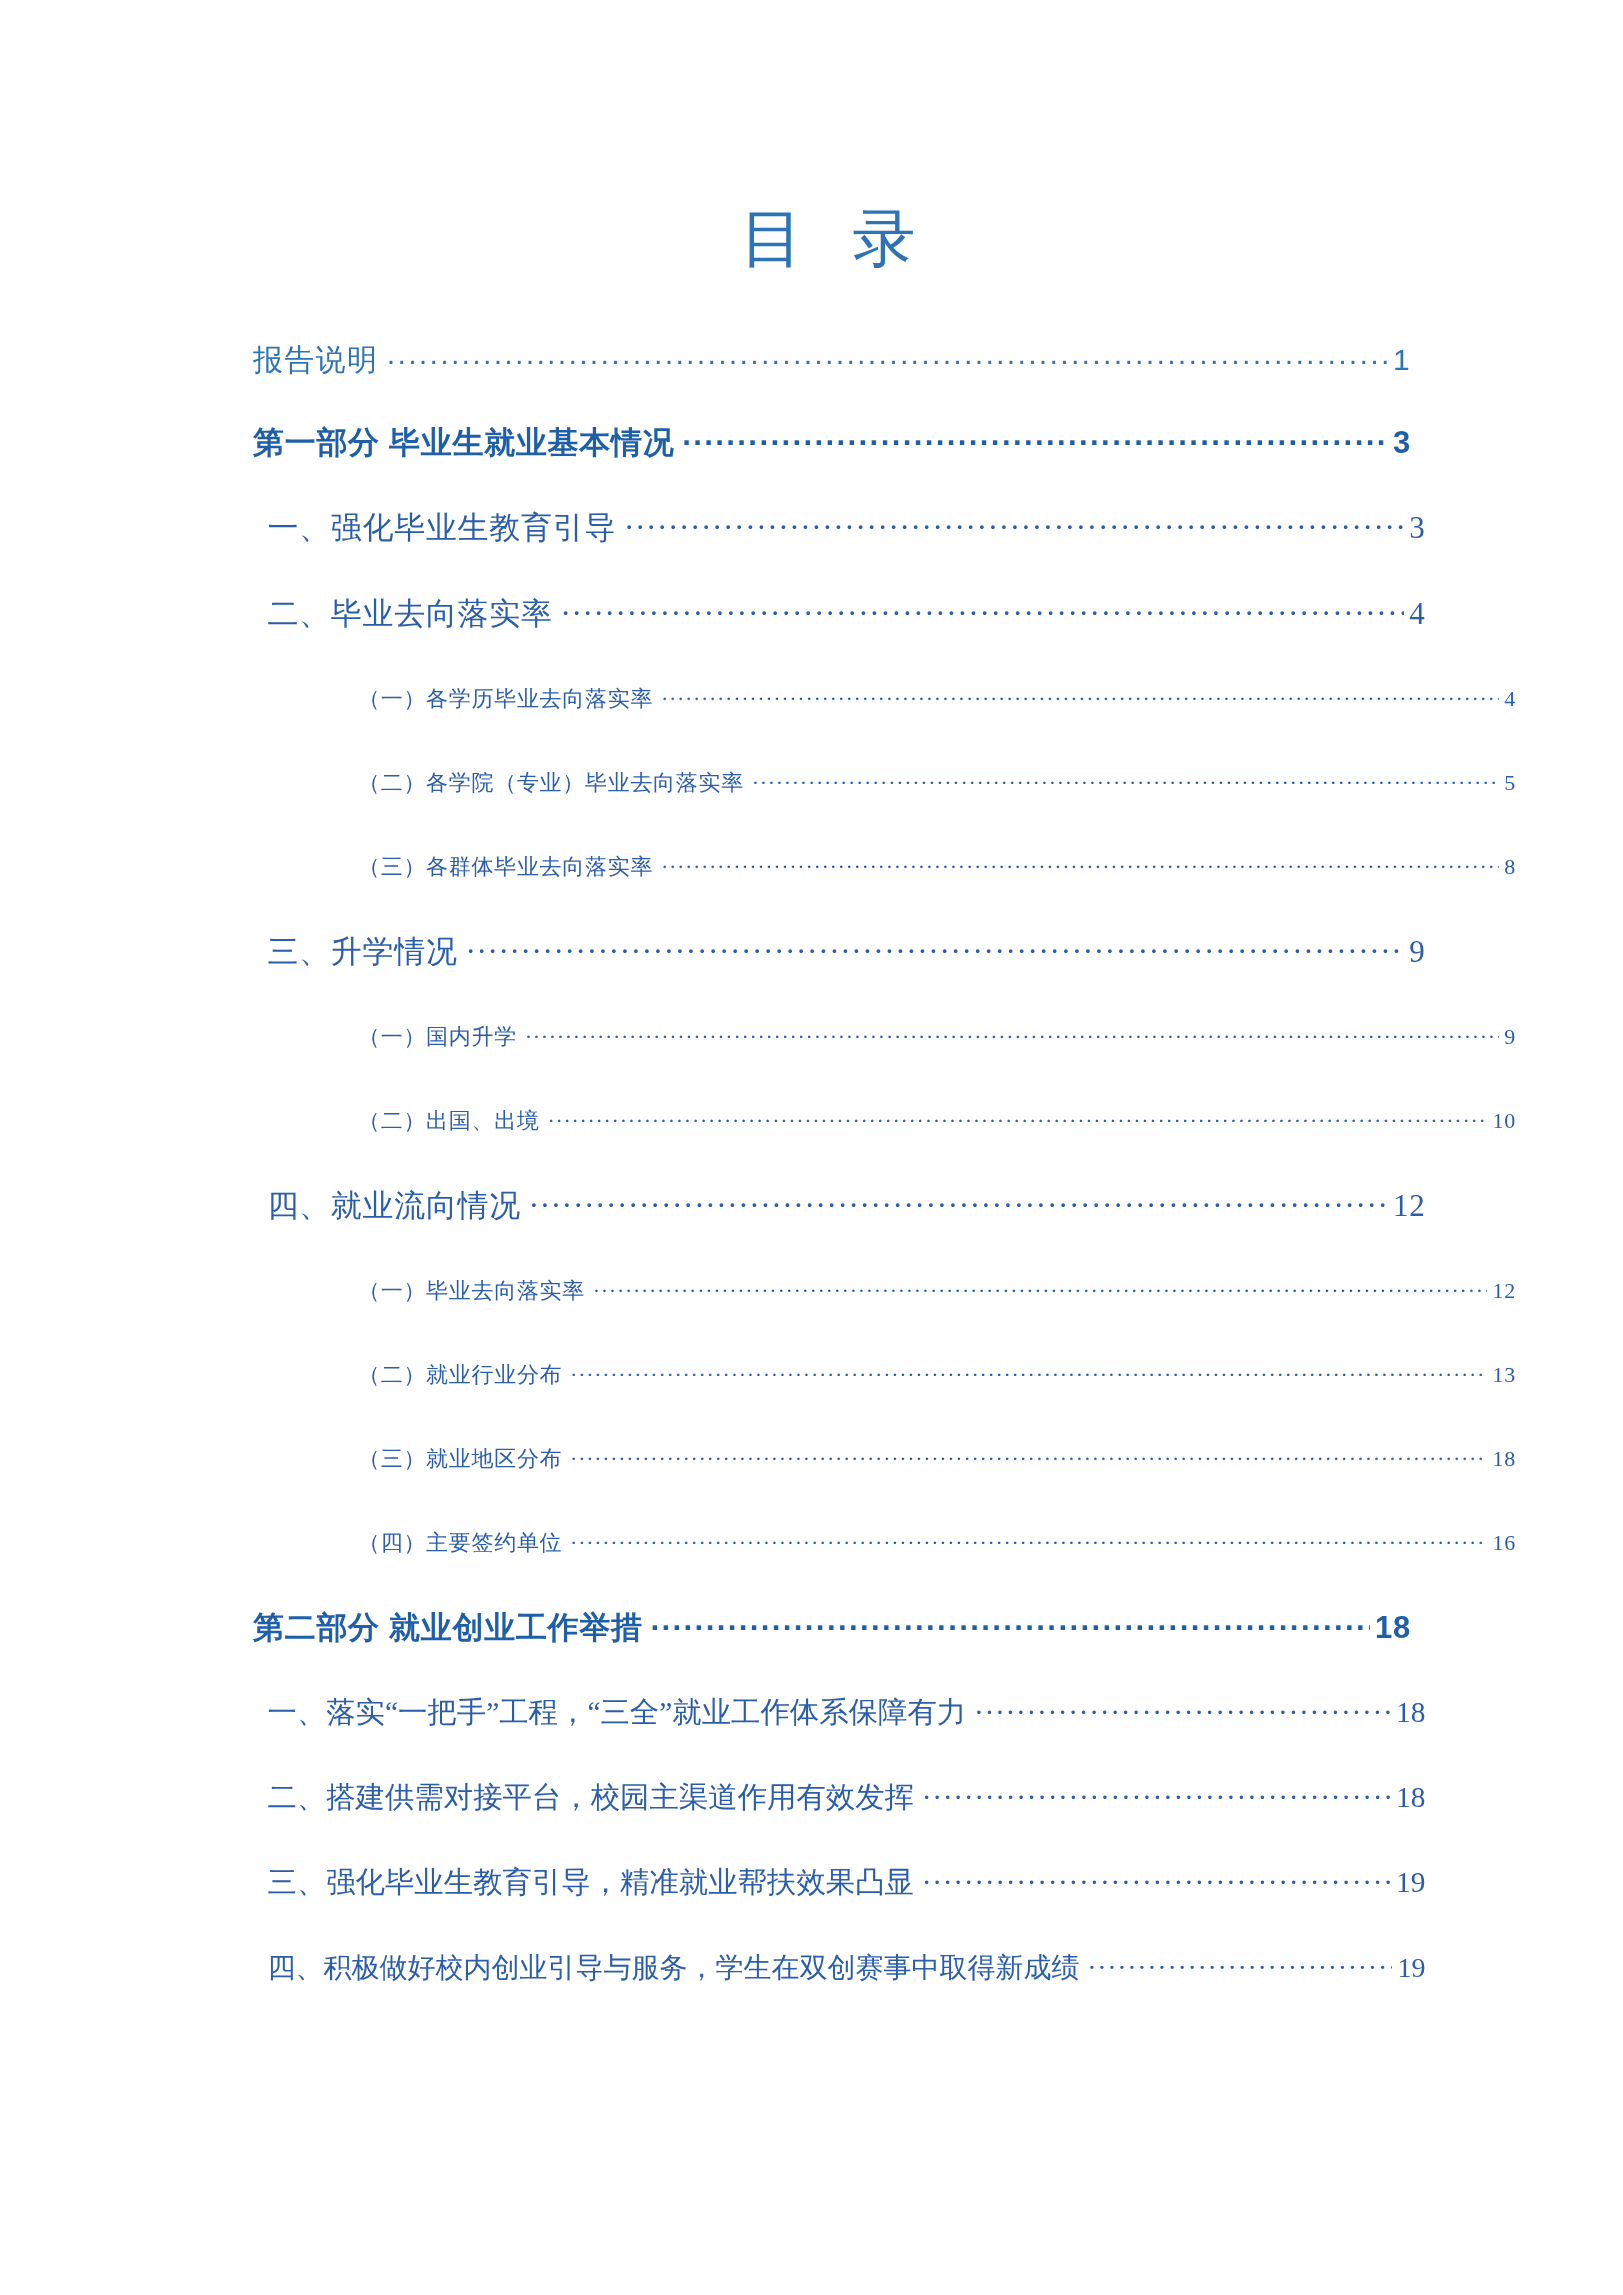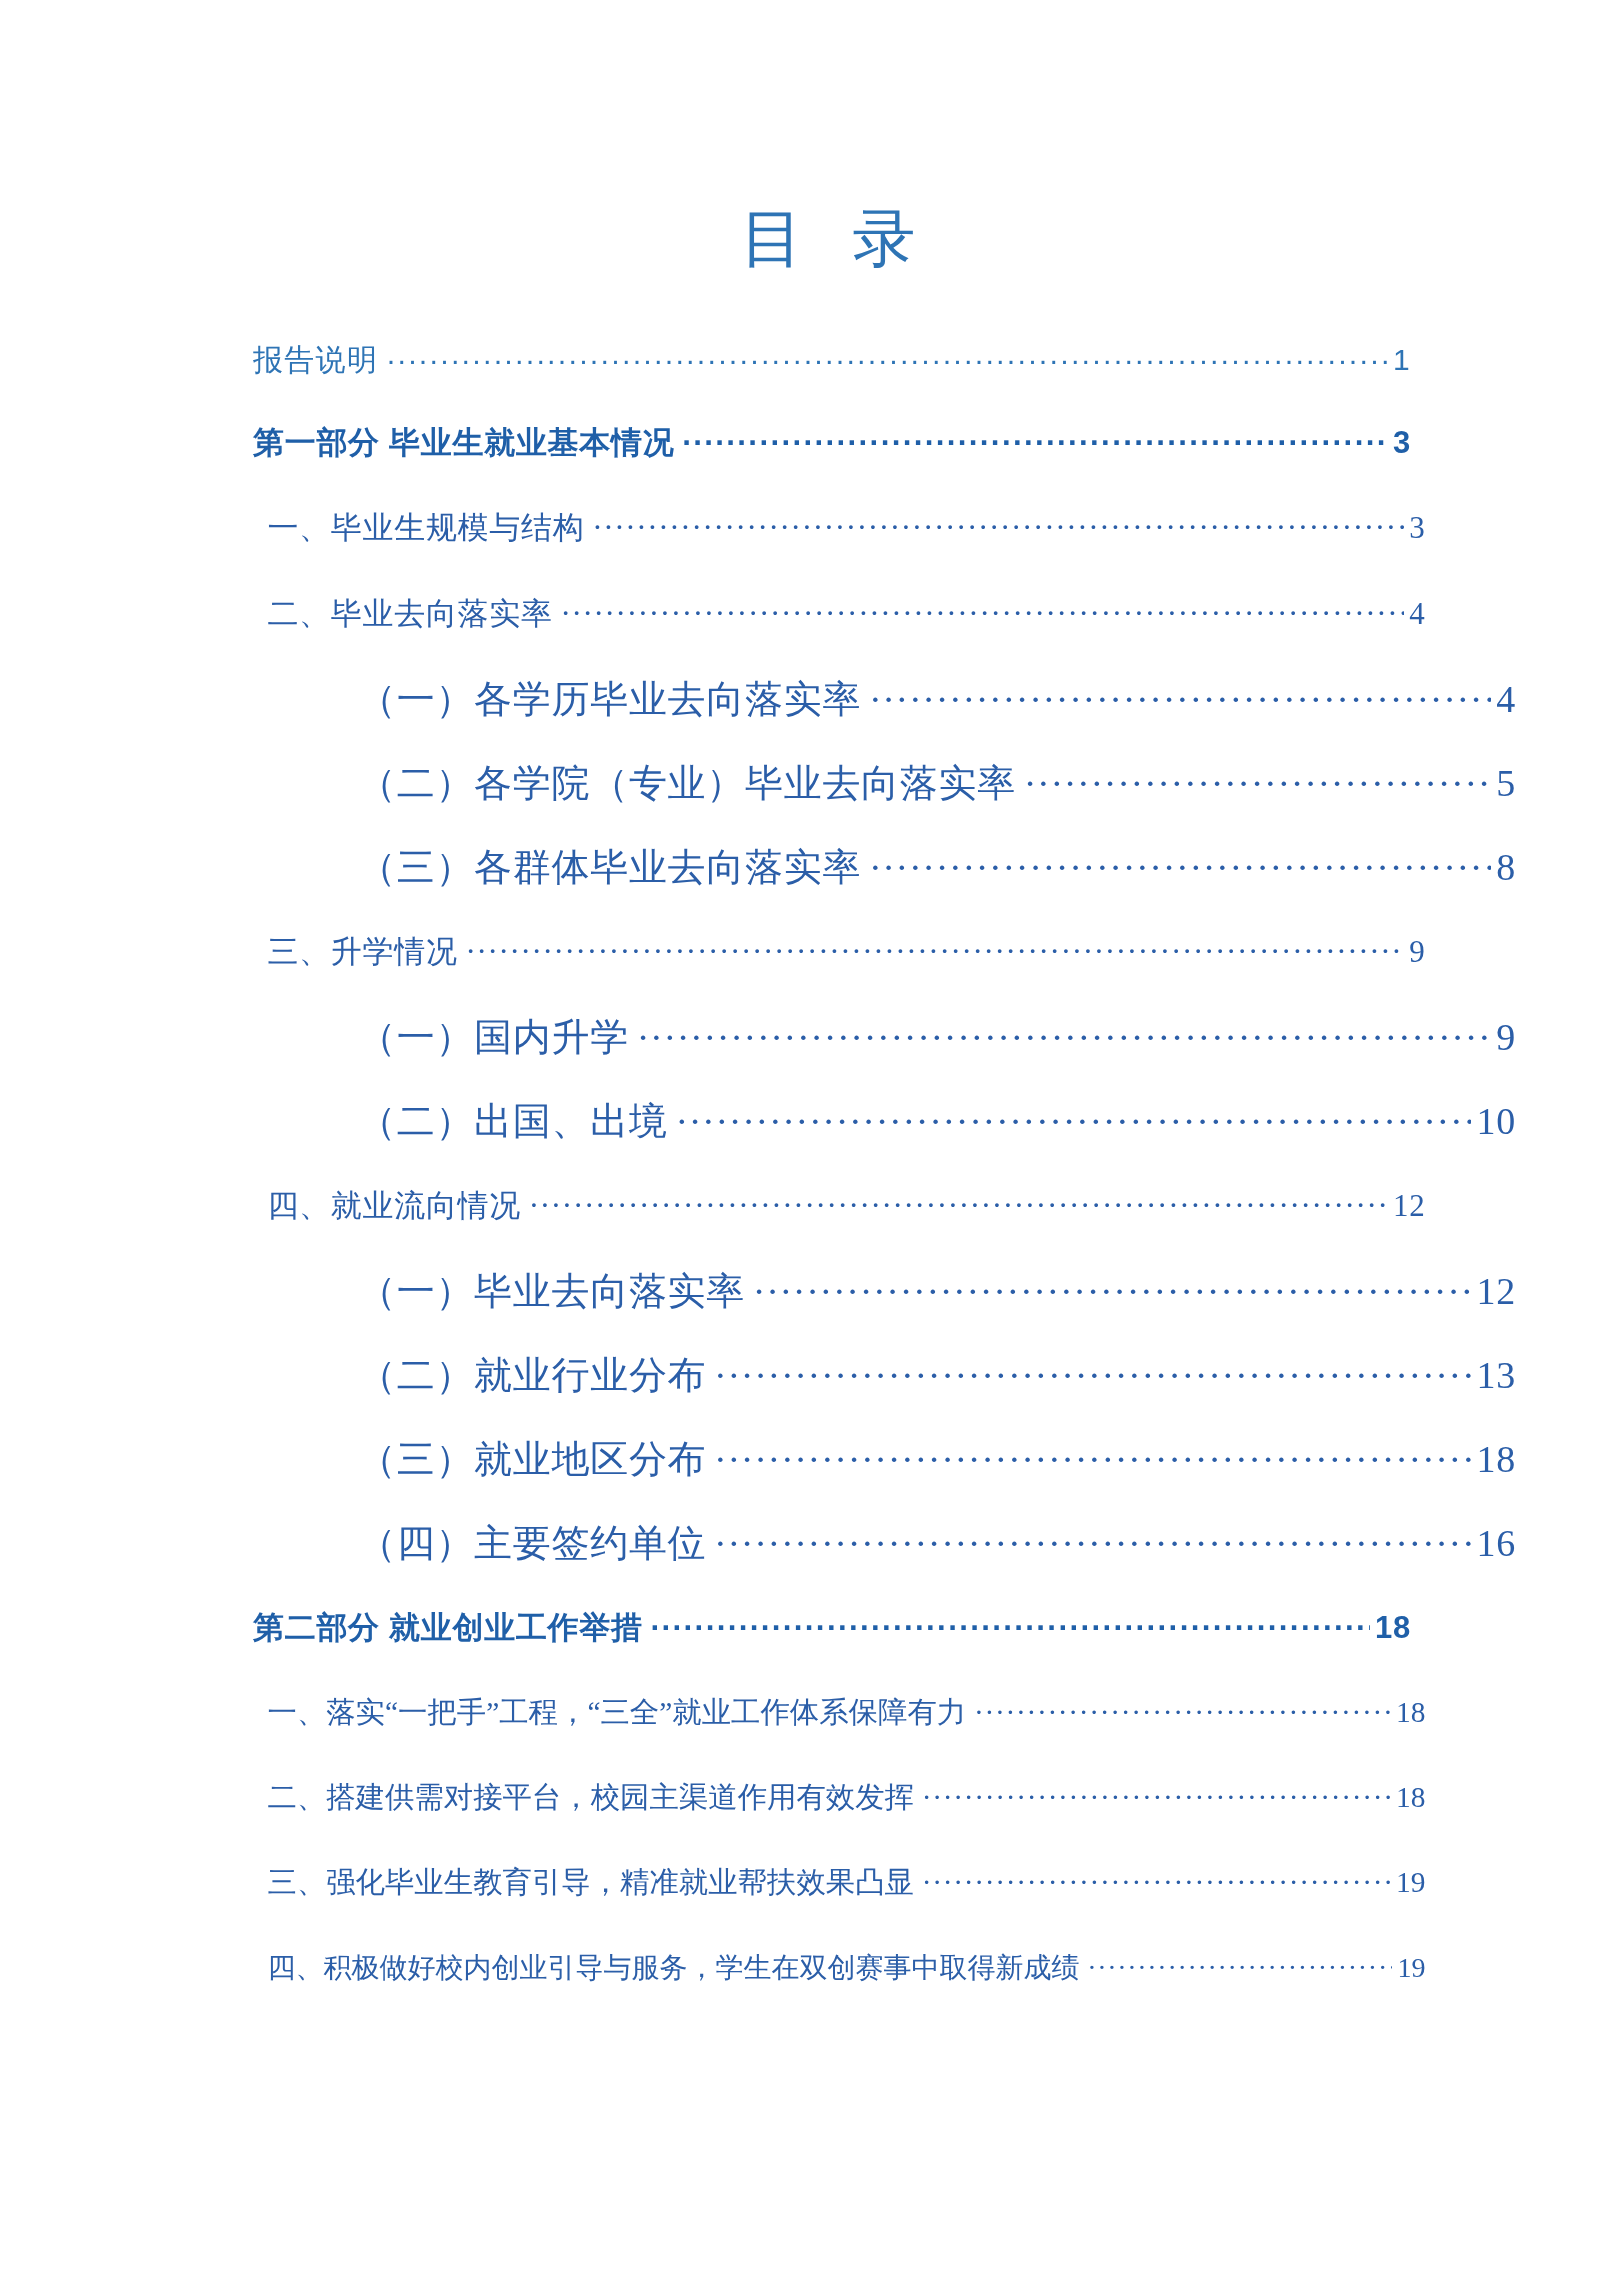--- a/index.html
+++ b/index.html
@@ -80,21 +80,21 @@
     justify-content: flex-end;
   }
   .lvl-1 {
     font-size: 31px;
     line-height: 82px;
     color: #2B5EA8;
     padding-left: 14.4px;
     letter-spacing: 0.7px;
   }
   .lvl-2 {
-    font-size: 38px;
+    font-size: 22px;
     line-height: 80px;
     color: #2B5EA8;
     padding-left: 105px;
     letter-spacing: 0.7px;
   }
   .lvl-1b {
     font-size: 29.4px;
     line-height: 81px;
     color: #2B5EA8;
     padding-left: 14.4px;
@@ -123,21 +123,21 @@
       <span class="toc-page">1</span>
     </li>
 
     <li class="toc-entry lvl-part">
       <span class="toc-text">第一部分 毕业生就业基本情况</span>
       <span class="toc-leader">·····································································································································································</span>
       <span class="toc-page">3</span>
     </li>
 
     <li class="toc-entry lvl-1">
-      <span class="toc-text">一、毕业生规模与结构</span>
+      <span class="toc-text">一、强化毕业生教育引导</span>
       <span class="toc-leader">·····································································································································································</span>
       <span class="toc-page">3</span>
     </li>
 
     <li class="toc-entry lvl-1">
       <span class="toc-text">二、毕业去向落实率</span>
       <span class="toc-leader">·····································································································································································</span>
       <span class="toc-page">4</span>
     </li>
 

